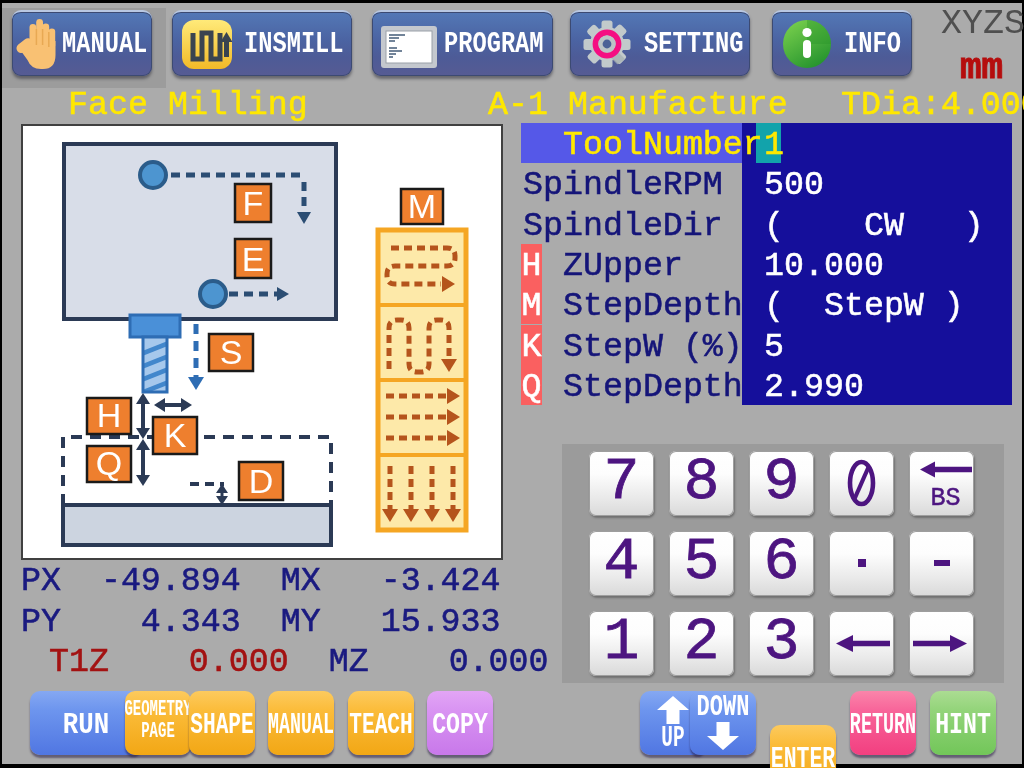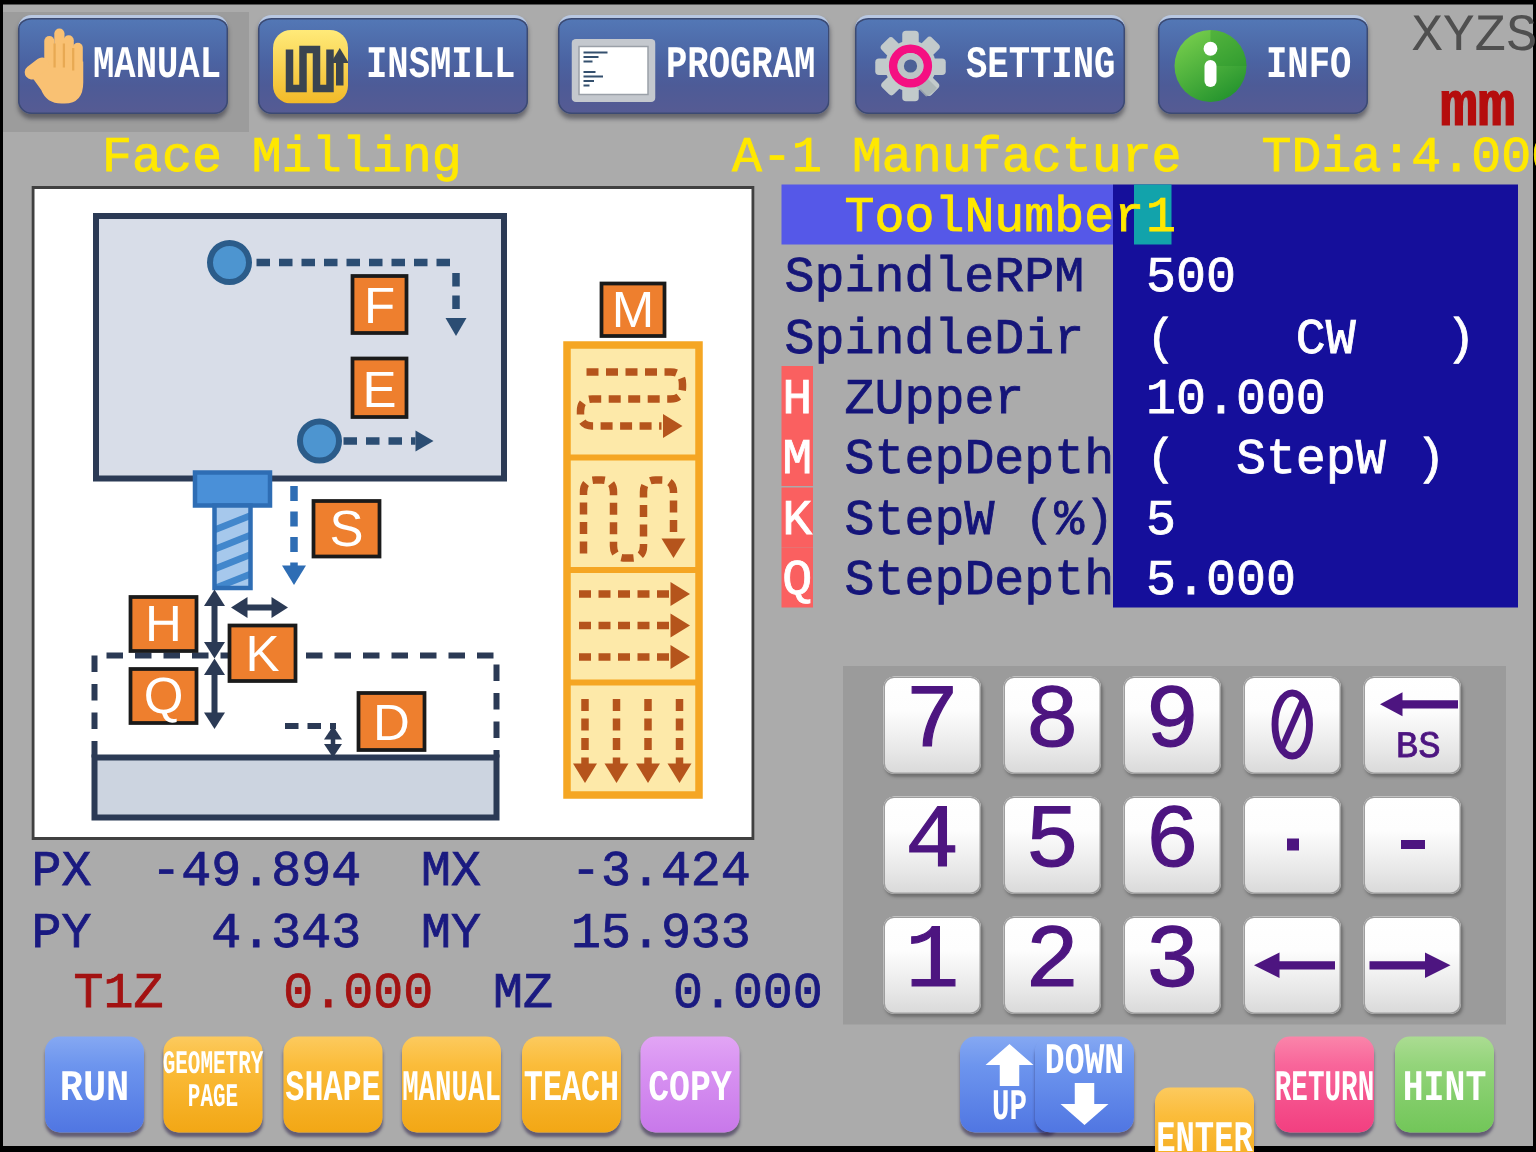--- a/index.html
+++ b/index.html
@@ -123,21 +123,21 @@
         <stop offset="1" stop-color="#28962f"></stop>
       </linearGradient>
     </defs>
   <circle cx="25" cy="25" r="24" fill="url(#grn)"></circle>
   <path d="M25 1 A24 24 0 0 1 49 25 L25 25 Z" fill="#259128" opacity="0.35"></path>
   <circle cx="25" cy="13.5" r="4.6" fill="#fff"></circle>
   <rect x="21" y="21" width="8" height="18" rx="4" fill="#fff"></rect>
 </svg>
 
 <div class="abs" style="left:941px;top:4px;color:#4f4f4f;font-size:35px;font-family:'Liberation Mono',monospace;">XYZS</div>
-<div class="abs" style="left:960px;top:48px;color:#b50d0d;font-size:42px;font-weight:bold;font-family:'Liberation Mono',monospace;-webkit-text-stroke:0.8px #b50d0d;">mm</div>
+<div class="abs" style="left:960px;top:48px;color:#b50d0d;font-size:36px;font-weight:bold;font-family:'Liberation Mono',monospace;-webkit-text-stroke:0.8px #b50d0d;">mm</div>
 
 <div class="abs ylw" style="left:24px;top:86px;">Face Milling</div>
 <div class="abs ylw" style="left:444px;top:86px;">A-1 Manufacture</div>
 <div class="abs ylw" style="left:797px;top:86px;">TDia:4.000</div>
 
 <div class="abs" style="left:21px;top:124px;width:482px;height:436px;background:#fff;border:2px solid #404040;box-sizing:border-box;"></div>
 <svg class="abs" id="diagram" style="left:23px;top:126px;" width="478" height="432" viewBox="0 0 478 432">
 
   <rect x="41" y="18" width="272" height="175" fill="#d8dde8" stroke="#2b3a55" stroke-width="4"></rect>
 
@@ -267,21 +267,21 @@
 <div class="abs plab" style="left:563px;top:284.2px;">StepDepth</div>
 <div class="abs plab" style="left:563px;top:324.5px;">StepW (%)</div>
 <div class="abs plab" style="left:563px;top:364.8px;">StepDepth</div>
 
 <div class="abs pval" style="top:123px;color:#ffe800;">1</div>
 <div class="abs pval" style="top:163.3px;">500</div>
 <div class="abs pval" style="top:203.6px;">(    CW   )</div>
 <div class="abs pval" style="top:243.9px;">10.000</div>
 <div class="abs pval" style="top:284.2px;">(  StepW )</div>
 <div class="abs pval" style="top:324.5px;">5</div>
-<div class="abs pval" style="top:364.8px;">5.000</div>
+<div class="abs pval" style="top:364.8px;">2.990</div>
 
 <div class="abs crow" style="top:562px;"> PX  -49.894  MX   -3.424</div>
 <div class="abs crow" style="top:602.5px;"> PY    4.343  MY   15.933</div>
 <div class="abs crow" style="top:643px;padding-left:48px;"><span style="color:#a31212;">T1Z    0.000</span>  MZ    0.000</div>
 
 <div class="abs" style="left:562px;top:444px;width:442px;height:239px;background:#9b9b9b;"></div>
 <div class="abs key" style="left:589px;top:451px;">7</div>
 <div class="abs key" style="left:669px;top:451px;">8</div>
 <div class="abs key" style="left:749px;top:451px;">9</div>
 <div class="abs key" style="left:829px;top:451px;"><svg width="65" height="65" viewBox="0 0 65 65">
@@ -307,24 +307,24 @@
 <div class="abs key" style="left:749px;top:611px;">3</div>
 <div class="abs key" style="left:829px;top:611px;"><svg width="65" height="65" viewBox="0 0 65 65">
       <path d="M20 32.5 H61" stroke="#4d1580" stroke-width="5.5" fill="none"></path>
       <path d="M7 32.5 L24 24 V41 Z" fill="#4d1580"></path>
     </svg></div>
 <div class="abs key" style="left:909px;top:611px;"><svg width="65" height="65" viewBox="0 0 65 65">
       <path d="M4 32.5 H45" stroke="#4d1580" stroke-width="5.5" fill="none"></path>
       <path d="M58 32.5 L41 24 V41 Z" fill="#4d1580"></path>
     </svg></div>
 
-<div class="abs bbtn blue" style="left:29.5px;">
+<div class="abs bbtn blue" style="left:29.5px;padding-left:46px;">
     <span class="bt" style="transform:scaleX(.89);">RUN</span>
   </div>
-<div class="abs bbtn orange" style="left:109px;">
+<div class="abs bbtn orange" style="left:125px;">
     <span class="bt two" style="transform:scaleX(.635);">GEOMETRY<br>PAGE</span>
   </div>
 <div class="abs bbtn orange" style="left:188.5px;">
     <span class="bt" style="transform:scaleX(.73);">SHAPE</span>
   </div>
 <div class="abs bbtn orange" style="left:268px;">
     <span class="bt" style="transform:scaleX(.63);">MANUAL</span>
   </div>
 <div class="abs bbtn orange" style="left:347.5px;border-radius:11px;">
     <span class="bt" style="transform:scaleX(.73);">TEACH</span>

